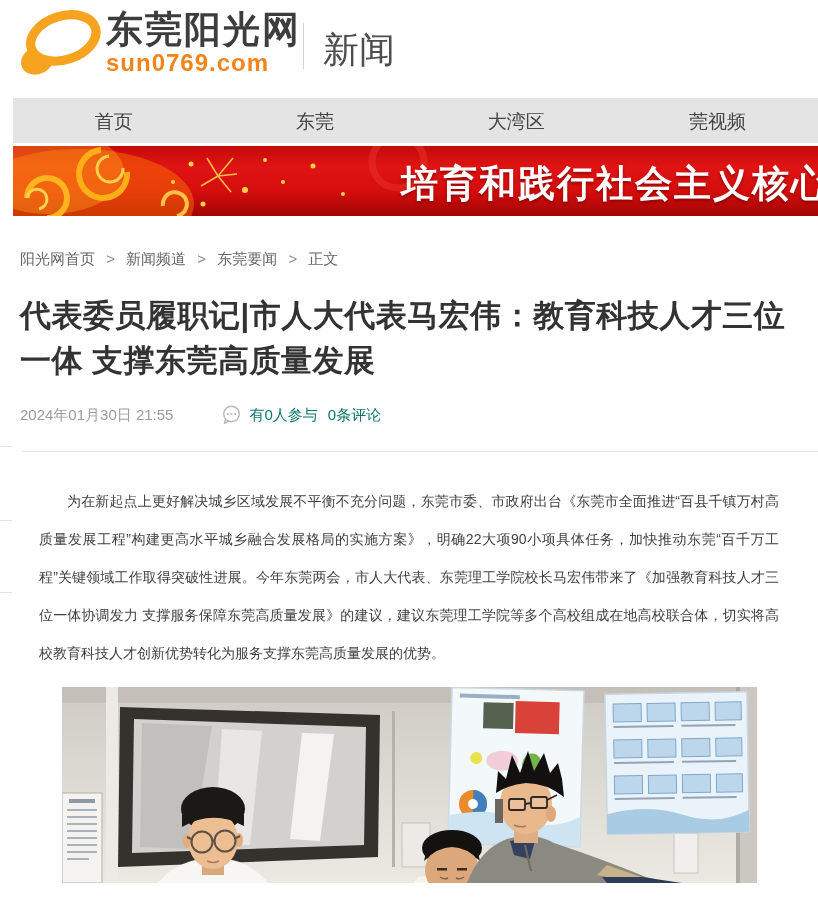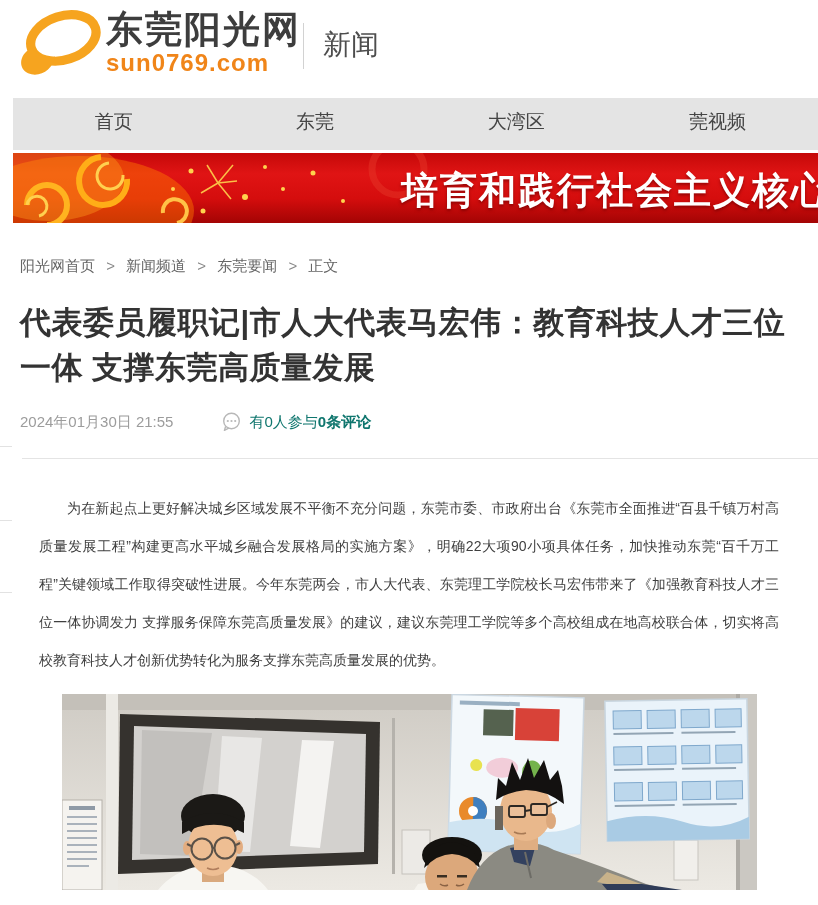--- a/index.html
+++ b/index.html
@@ -7,24 +7,24 @@
     font-family: "Liberation Sans", "DejaVu Sans", sans-serif; }
 
   
   .header { position: relative; height: 98px; background: #fff; }
   .logo { position: absolute; left: 18px; top: 6px; display: flex; align-items: center; cursor: pointer; }
   .logo-icon { width: 84px; height: 74px; }
   .logo-text { margin-left: 4px; }
   .site-name { font-size: 37px; font-weight: bold; color: #3d3d3d; letter-spacing: 2px; line-height: 40px; }
   .site-domain { font-size: 24px; font-weight: bold; color: #f08519; letter-spacing: 1px; line-height: 26px; }
   .header-divider { position: absolute; left: 303px; top: 23px; width: 1px; height: 46px; background: #d2d2d2; }
-  .section-label { position: absolute; left: 323px; top: 26px; font-size: 28px; color: #4d4d4d; }
-
-  
-  .nav { margin-left: 13px; height: 52px; background: #e4e4e4; display: flex; }
+  .section-label { position: absolute; left: 323px; top: 26px; font-size: 36px; color: #4d4d4d; }
+
+  
+  .nav { margin-left: 13px; height: 45px; background: #e4e4e4; display: flex; }
   .nav-item { flex: 1; text-align: center; line-height: 47px; font-size: 19px; color: #454545; cursor: pointer; }
 
   
   .banner { position: relative; margin: 3px 0 0 13px; height: 70px; overflow: hidden; cursor: pointer;
     background: linear-gradient(180deg, #c50909 0%, #e01414 30%, #d50d0d 65%, #a30404 100%); }
   .banner-art { position: absolute; left: 0; top: 0; }
   .banner-text { position: absolute; left: 388px; top: 13px; font-size: 37px; font-weight: bold; color: #ffffff;
     letter-spacing: 2px; white-space: nowrap; text-shadow: 0 2px 3px rgba(110,0,0,.65); }
 
   
@@ -32,21 +32,21 @@
   .breadcrumb .crumb { cursor: pointer; }
   .breadcrumb .sep { margin: 0 7px; color: #888; }
 
   
   .article-title { margin: 24px 20px 0; font-size: 31px; font-weight: bold; color: #333;
     line-height: 45px; letter-spacing: 0.5px; }
   .meta { margin: 22px 20px 0; display: flex; align-items: flex-end; font-size: 15px; color: #9c9c9c; }
   .meta-date { margin-right: 48px; }
   .comment-stats { display: flex; align-items: center; cursor: pointer; color: #0f766e; }
   .comment-icon { width: 21px; height: 20px; margin-right: 7px; }
-  .comment-stats span + span { margin-left: 0; font-weight: bold; }
+  .comment-stats span + span { margin-left: 10px; }
   .divider { margin: 26px 0 0 22px; border: 0; border-top: 1px solid #e4e4e4; height: 0; }
 
   .article-body { margin: 30px 39px 0; font-size: 14px; color: #3f3f3f; line-height: 38px;
     text-align: justify; text-indent: 2em; }
 
   .photo-wrap { margin: 15px 0 0 62px; width: 695px; height: 196px; overflow: hidden; }
 
   
   .edge-mark { position: absolute; left: 0; width: 12px; height: 1px; background: #e2e2e2; }
 </style>

